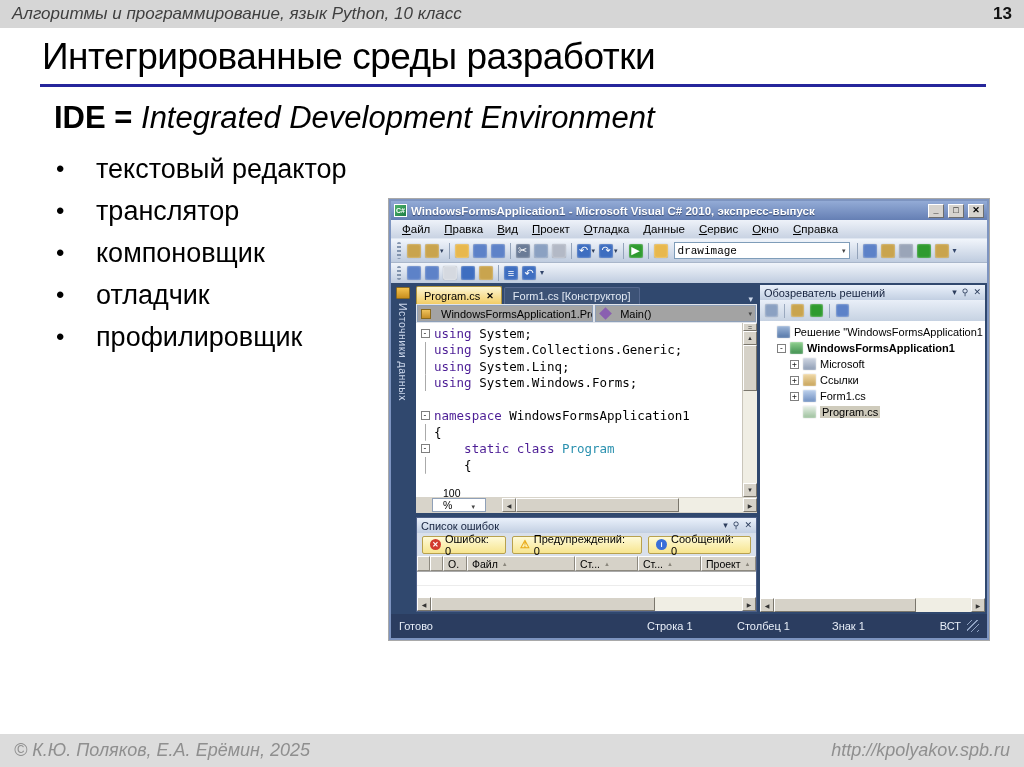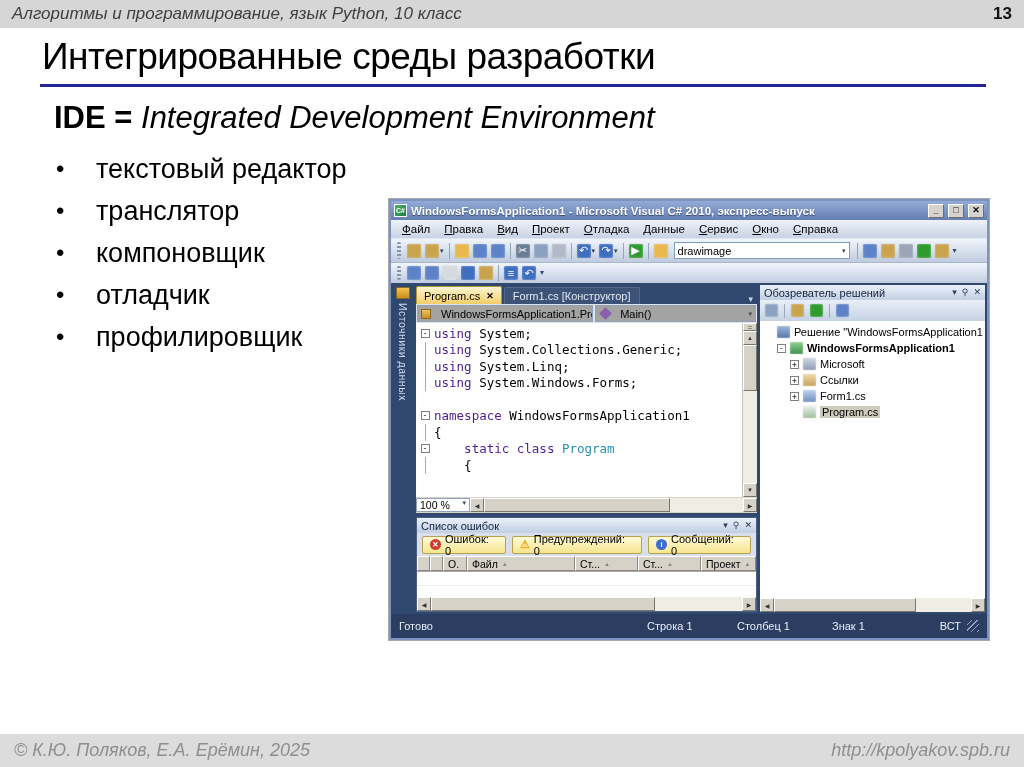--- a/index.html
+++ b/index.html
@@ -52,21 +52,21 @@
   .vs-tb2 { height:21px; border-top:1px solid #a9b6ca; }
   .tgrip { width:4px; height:70%; margin-right:4px;
            background:repeating-linear-gradient(#8294ae 0 2px, transparent 2px 4px); border-radius:2px; }
   .tbtn { display:flex; align-items:center; margin:0 1px; padding:1px; border-radius:2px; }
   .ticon { width:14px; height:14px; border-radius:2px; display:flex; align-items:center; justify-content:center;
            font-size:11px; line-height:1; color:#fff; box-shadow:inset 0 0 2px rgba(255,255,255,.6), 0 0 1px rgba(0,0,0,.35); }
   .tcaret { font-size:7px; color:#2c3d5c; margin-left:1px; }
   .tsep { width:1px; height:16px; background:#93a3ba; margin:0 3px; }
   .tcombo { width:176px; height:17px; background:#fff; border:1px solid #7f9db9; display:flex; align-items:center;
             padding:0 3px; margin:0 4px; font-size:11px; }
-  .tcombo .cv { flex:1; }
+  .tcombo .cv { flex:1;font-family:Liberation Mono, monospace; }
   .tcombo .ca { font-size:7px; color:#444; }
   .toverflow { margin-left:2px; color:#33466b; font-size:8px; display:flex; flex-direction:column; line-height:4px; }
 
   .vs-main { flex:1; display:flex; padding:2px; gap:3px; background:#30486e; min-height:0; }
 
   
   .sidestrip { width:20px; display:flex; flex-direction:column; align-items:center; gap:4px; padding-top:2px; }
   .sidetab-icon { width:14px; height:12px; background:linear-gradient(#f4c24e,#c98f1e); border:1px solid #8a6a20; border-radius:1px; }
   .sidetab-label { writing-mode:vertical-rl; font-size:10.5px; color:#cdd8ec; letter-spacing:.5px; }
 
@@ -110,22 +110,22 @@
   .vthumb { position:absolute; top:0; left:0; right:0; height:46px; background:#d6d2c8; border:1px solid #fff;
             border-right-color:#7a766c; border-bottom-color:#7a766c; }
   .hscroll { height:14px; display:flex; background:#f0eee4; flex:0 0 auto; }
   .hbtn { width:14px; height:100%; background:#d6d2c8; border:1px solid #fff; border-right-color:#7a766c;
           border-bottom-color:#7a766c; font-size:6px; display:flex; align-items:center; justify-content:center; color:#333; flex:0 0 auto; }
   .htrack { flex:1; position:relative; }
   .hthumb { position:absolute; left:0; top:0; bottom:0; width:72%; background:#d6d2c8; border:1px solid #fff;
             border-right-color:#7a766c; border-bottom-color:#7a766c; }
 
   .editor-bottom { height:16px; display:flex; background:#d8d4ca; align-items:center; flex:0 0 auto; }
-  .zoomcombo { width:54px; height:14px; background:#fff; border:1px solid #8fa0b8; margin:0 0; display:flex;
-               align-items:flex-start; padding:0 3px; font-size:10.5px; gap:2px; }
+  .zoomcombo { width:54px; height:14px; background:#fff; border:1px solid #8fa0b8; margin:0 16px; display:flex;
+               align-items:flex-end; padding:0 10px; font-size:10.5px; gap:2px; }
   .zoomcombo .ca { margin-left:auto; font-size:7px; color:#444; }
 
   
   .errorlist { height:95px; display:flex; flex-direction:column; background:#d9e0eb; border:1px solid #4e6档; border:1px solid #4e6088; flex:0 0 auto; }
   .twh { height:15px; background:linear-gradient(#eaf1fb,#c2cfe2); display:flex; align-items:center; padding:0 4px;
          font-size:11px; color:#15223e; flex:0 0 auto; }
   .twh .hicons { margin-left:auto; display:flex; gap:5px; align-items:center; color:#2c3d5c; }
   .twh .hic { font-size:9px; line-height:1; }
   .filters { height:23px; display:flex; align-items:center; gap:6px; padding:0 5px; flex:0 0 auto; }
   .fbtn { background:linear-gradient(#fefad8,#f7e58f); border:1px solid #b8a14e; border-radius:2px; height:18px;

